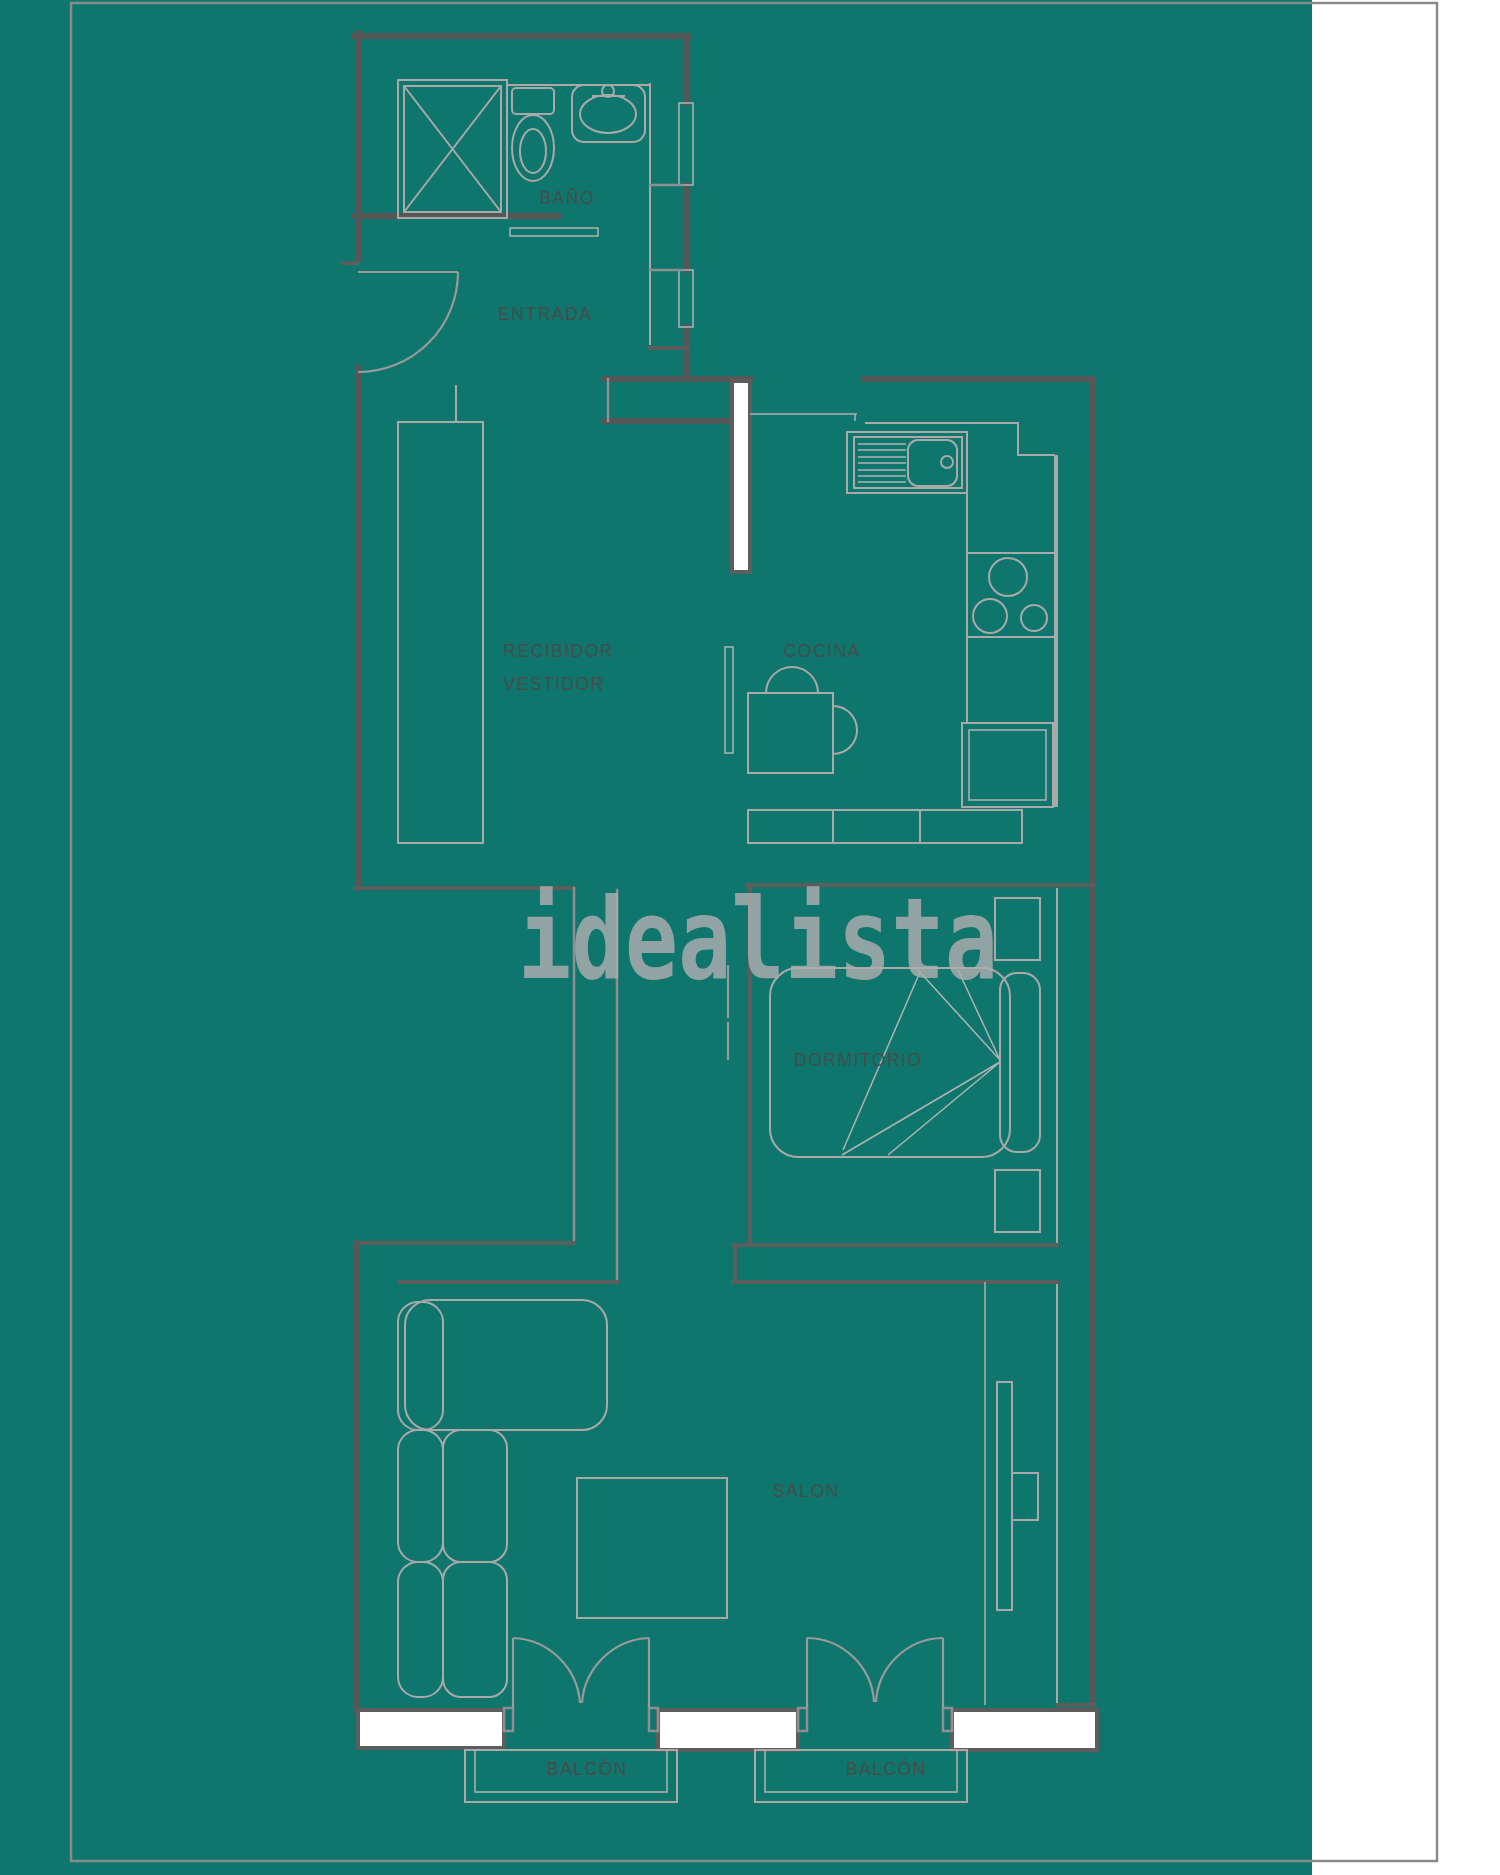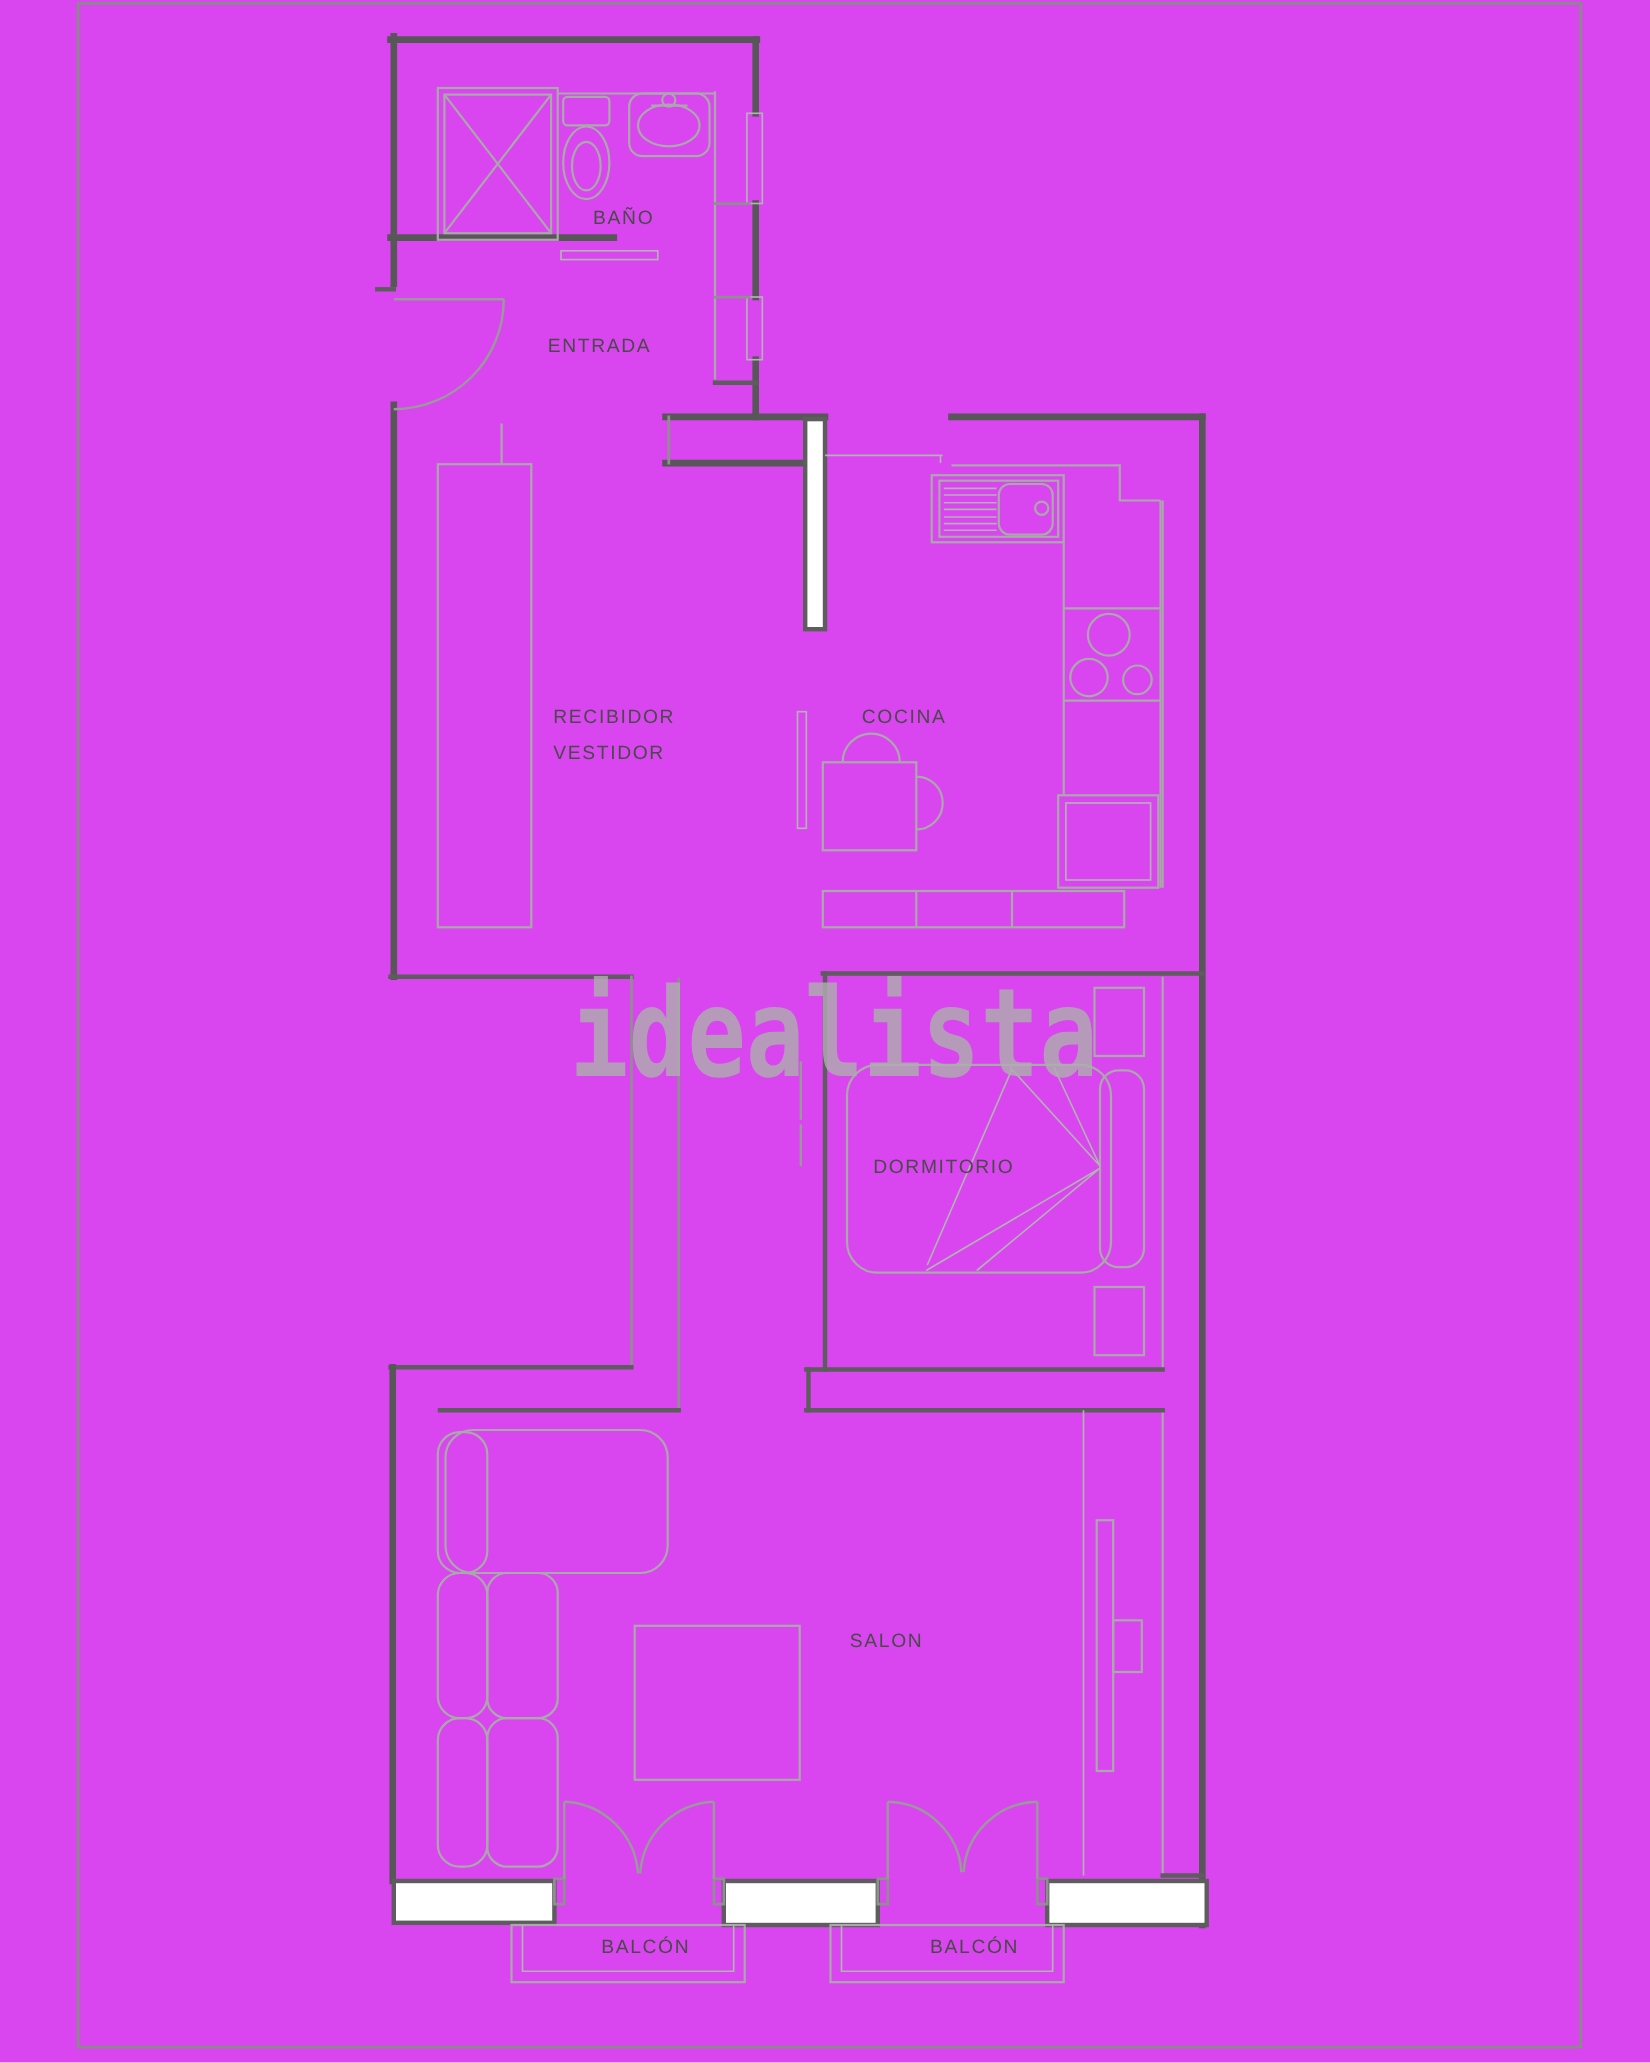--- a/index.html
+++ b/index.html
@@ -1,16 +1,16 @@
 <!DOCTYPE html>
 <html><head>
 <meta charset="utf-8">
 <style>
   html,body{margin:0;padding:0;background:#ffffff;}
-  .page{position:relative;width:1500px;height:1875px;background:#d946ef;font-family:"Liberation Sans",sans-serif;}
+  .page{position:relative;width:1312px;height:1875px;background:#0f766e;font-family:"Liberation Sans",sans-serif;}
   svg{display:block;}
   
   .wall       {stroke:#575757;stroke-width:6;fill:none;stroke-linecap:square;}
   .wall4      {stroke:#5d5d5d;stroke-width:4;fill:none;stroke-linecap:square;}
   .wallblock  {stroke:#5d5d5d;stroke-width:4;fill:#ffffff;}
   .med        {stroke:#8f8f8f;stroke-width:2.5;fill:none;stroke-linecap:square;}
   .thin       {stroke:#a9a9a9;stroke-width:2;fill:none;}
   .thin15     {stroke:#b2b2b2;stroke-width:1.5;fill:none;}
   .door       {stroke:#9a9a9a;stroke-width:2.2;fill:none;}
   .pageborder {stroke:#8a8a8a;stroke-width:2.5;fill:none;}

